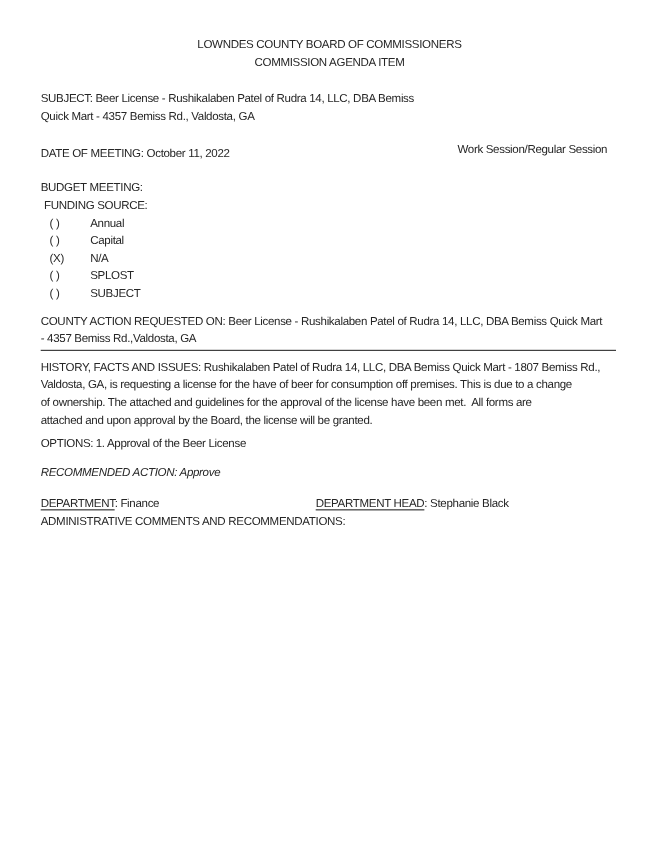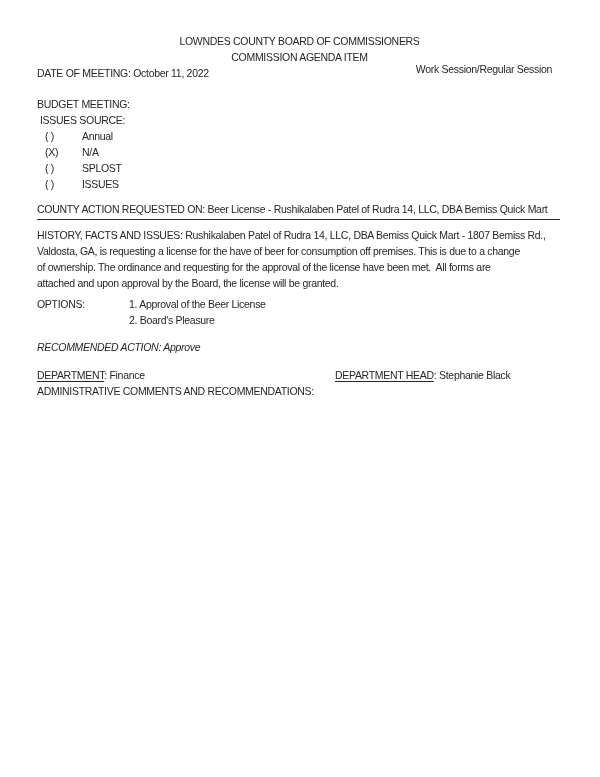--- a/index.html
+++ b/index.html
@@ -20,21 +20,21 @@
     letter-spacing: -0.3px;
   }
   .line {
     line-height: 16px;
     white-space: pre;
   }
   .center { text-align: center; }
 
   .subject-block { margin-top: 17px; }
   .date-row {
-    margin-top: 0;
+    margin-top: 18px;
     display: flex;
     justify-content: space-between;
     align-items: center;
   }
   .session { margin-right: 10px; transform: translateY(-4px); }
 
   .budget-block { margin-top: 15px; }
   .funding-label { padding-left: 3px; }
   .chk-row { line-height: 16px; white-space: pre; padding-left: 8px; }
   .chk-marker { display: inline-block; width: 37px; }
@@ -42,75 +42,80 @@
   .county-block { margin-top: 9px; }
   .rule {
     margin-top: 2px;
     width: 523px;
     height: 0;
     border-top: 1.5px solid #2d2d2d;
   }
 
   .history-block { margin-top: 7px; }
 
-  .options-row { margin-top: 5px; display: flex; gap: 42px; }
+  .options-row { margin-top: 5px; display: flex; }
   .options-label { width: 50px; flex: 0 0 auto; }
 
   .rec-line { margin-top: 11px; font-style: italic; }
 
-  .dept-row { margin-top: 12px; display: flex; gap: 48px; }
+  .dept-row { margin-top: 12px; display: flex; }
   .dept-col-left { width: 250px; flex: 0 0 auto; }
   .underlined { text-decoration: underline; text-underline-offset: 2px; }
 
   .admin-line { }
 </style>
 </head>
 <body>
 
 <div class="page">
 
   <div class="header-block">
     <div class="line center">LOWNDES COUNTY BOARD OF COMMISSIONERS</div>
     <div class="line center">COMMISSION AGENDA ITEM</div>
   </div>
 
+  <div class="subject-block">
+    <div class="line">SUBJECT: Beer License - Rushikalaben Patel of Rudra 14, LLC, DBA Bemiss</div>
+    <div class="line">Quick Mart - 4357 Bemiss Rd., Valdosta, GA</div>
+  </div>
 
   <div class="date-row">
     <div class="line">DATE OF MEETING: October 11, 2022</div>
     <div class="line session">Work Session/Regular Session</div>
   </div>
 
   <div class="budget-block">
     <div class="line">BUDGET MEETING:</div>
-    <div class="line funding-label">ISSUES SOURCE:</div>
+    <div class="line funding-label">FUNDING SOURCE:</div>
     <div class="chk-list">
       <div class="chk-row"><span class="chk-marker">( )</span><span>Annual</span></div>
+      <div class="chk-row"><span class="chk-marker">( )</span><span>Capital</span></div>
       <div class="chk-row"><span class="chk-marker">(X)</span><span>N/A</span></div>
       <div class="chk-row"><span class="chk-marker">( )</span><span>SPLOST</span></div>
-      <div class="chk-row"><span class="chk-marker">( )</span><span>ISSUES</span></div>
+      <div class="chk-row"><span class="chk-marker">( )</span><span>SUBJECT</span></div>
     </div>
   </div>
 
   <div class="county-block">
     <div class="line">COUNTY ACTION REQUESTED ON: Beer License - Rushikalaben Patel of Rudra 14, LLC, DBA Bemiss Quick Mart</div>
+    <div class="line">- 4357 Bemiss Rd.,Valdosta, GA</div>
     <div class="rule"></div>
   </div>
 
   <div class="history-block">
     <div class="line">HISTORY, FACTS AND ISSUES: Rushikalaben Patel of Rudra 14, LLC, DBA Bemiss Quick Mart - 1807 Bemiss Rd.,</div>
     <div class="line">Valdosta, GA, is requesting a license for the have of beer for consumption off premises. This is due to a change</div>
-    <div class="line">of ownership. The ordinance and requesting for the approval of the license have been met.  All forms are</div>
+    <div class="line">of ownership. The attached and guidelines for the approval of the license have been met.  All forms are</div>
     <div class="line">attached and upon approval by the Board, the license will be granted.</div>
   </div>
 
   <div class="options-row">
     <div class="line options-label">OPTIONS:</div>
     <div class="options-items">
       <div class="line">1. Approval of the Beer License</div>
-      <div class="line">2. Board's Pleasure</div>
     </div>
   </div>
 
   <div class="line rec-line">RECOMMENDED ACTION: Approve</div>
 
   <div class="dept-row">
     <div class="line dept-col-left"><span class="underlined">DEPARTMENT</span><span>: Finance</span></div>
     <div class="line"><span class="underlined">DEPARTMENT HEAD</span><span>: Stephanie Black</span></div>
   </div>
 

